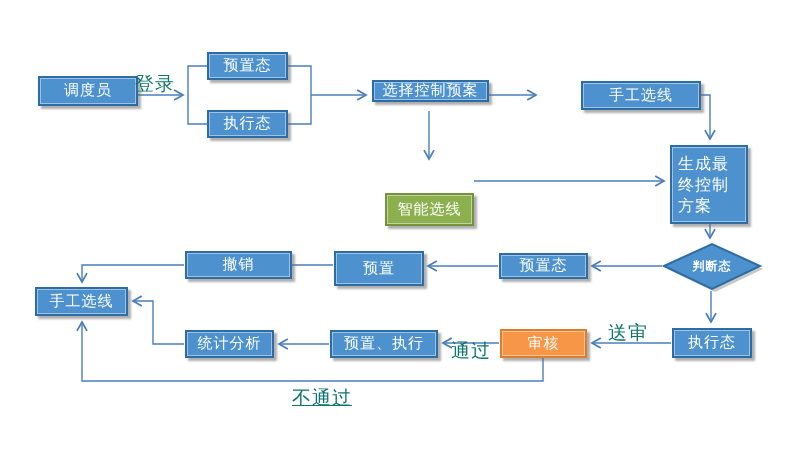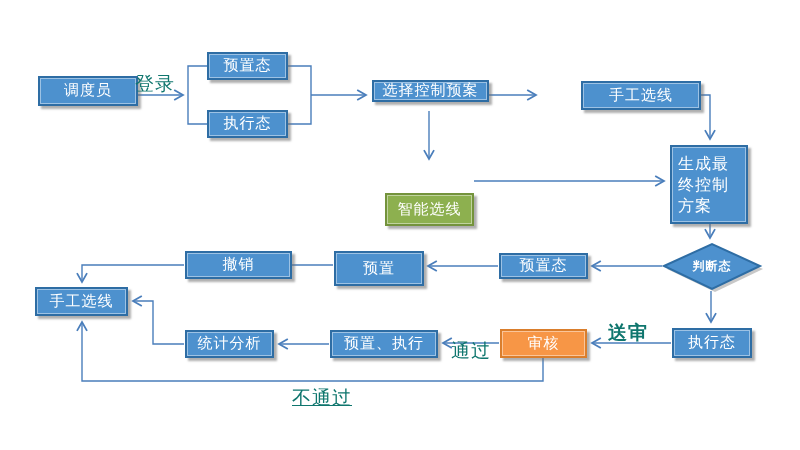--- a/index.html
+++ b/index.html
@@ -101,17 +101,17 @@
   <div class="node" style="left:185px;top:330px;width:89px;height:28px;">统计分析</div>
 
   <div class="node orange" style="left:500px;top:329px;width:87px;height:29px;">审核</div>
 
   <div class="node" style="left:672px;top:328px;width:80px;height:30px;">执行态</div>
 
   <div class="edge-label" style="left:135px;top:71px;">登录</div>
 
   <div class="edge-label" style="left:451px;top:338px;">通过</div>
 
-  <div class="edge-label" style="left:608px;top:320px;font-weight:bold;">送审</div>
+  <div class="edge-label" style="left:608px;top:320px;">送审</div>
 
   <div class="edge-label" style="left:292px;top:385px;text-decoration:underline;">不通过</div>
 
 </div>
 
 </body></html>

